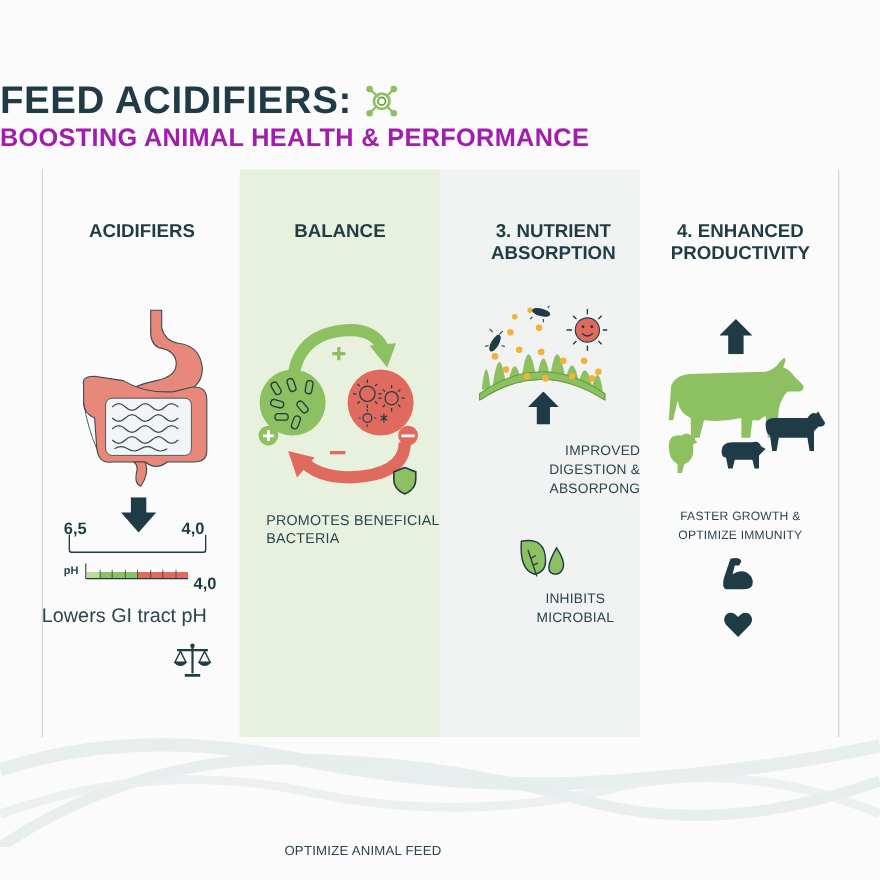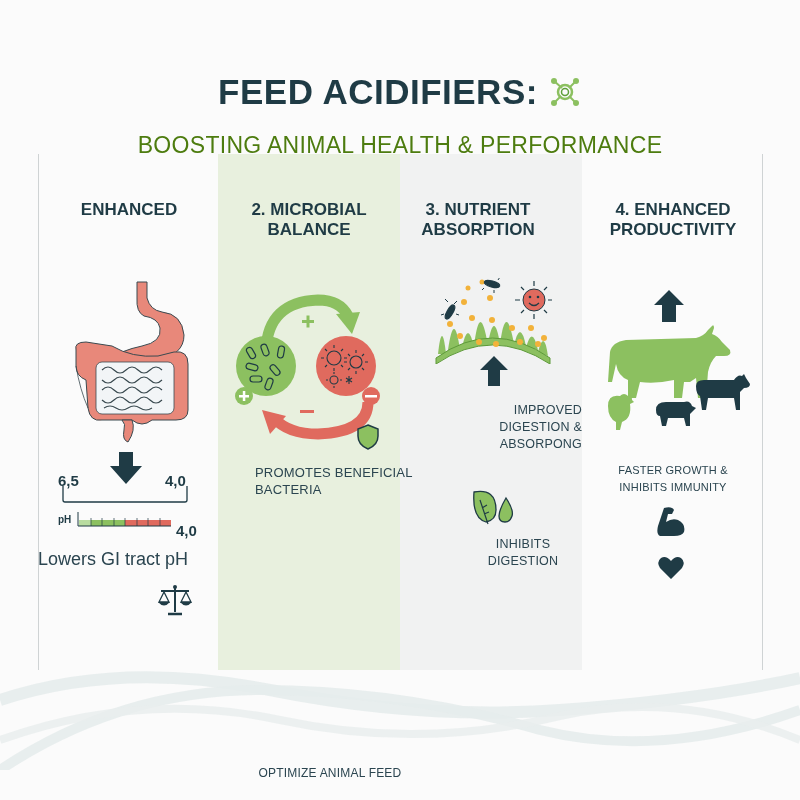--- a/index.html
+++ b/index.html
@@ -3,26 +3,26 @@
 <meta charset="utf-8">
 <style>
   * { box-sizing: border-box; margin: 0; padding: 0; }
   html, body { width: 800px; height: 800px; overflow: hidden; }
   body {
     background: #fbfbfb;
     font-family: "Liberation Sans", "DejaVu Sans", sans-serif;
     color: #1f3b45;
     position: relative;
   }
-  .title-block { position: absolute; top: 72px; left: 0; width: 800px; text-align: center; }
+  .title-block { position: absolute; top: 72px; left: 0; width: 800px; text-align: left; }
   .title-main {
     font-size: 35px; font-weight: bold; color: #1f3b45; letter-spacing: 0.5px;
     display: inline-flex; align-items: center; gap: 10px;
   }
-  .title-sub { font-size: 23px; font-weight: normal; color: #4d7c0f; margin-top: 20px; letter-spacing: 0.3px; }
+  .title-sub { font-size: 23px; font-weight: bold; color: #a21caf; margin-top: 0; letter-spacing: 0.3px; }
   .title-icon { width: 34px; height: 34px; display: inline-block; }
 
   .vline { position: absolute; top: 154px; width: 1px; height: 516px; background: #cfd3d4; }
   .panel-bg { position: absolute; top: 154px; height: 516px; }
   .panel-2-bg { left: 218px; width: 182px; background: #e8f0de; }
   .panel-3-bg { left: 400px; width: 182px; background: #f1f2f2; }
 
   .col { position: absolute; top: 200px; width: 182px; text-align: center; }
   .col-title { font-size: 17px; font-weight: bold; color: #1f3b45; line-height: 20px; }
   .col-text { font-size: 12.5px; color: #2b4550; line-height: 17px; letter-spacing: 0.2px; }
@@ -60,21 +60,21 @@
   <div class="title-sub">BOOSTING ANIMAL HEALTH &amp; PERFORMANCE</div>
 </div>
 
 <div class="vline" style="left:38px"></div>
 <div class="vline" style="left:762px"></div>
 <div class="panel-bg panel-2-bg"></div>
 <div class="panel-bg panel-3-bg"></div>
 
 <div class="col" style="left:38px;">
   <div class="col-title">
-    <div>ENHANCED</div>
+    <div>ACIDIFIERS</div>
   </div>
 </div>
 <div class="abs" style="left:62px; top:280px;">
   <svg width="130" height="165" viewBox="0 0 130 165">
 
     <path d="M75 2 L85 2 L85 18 Q88 30 100 32 Q120 34 122 55 Q122 75 95 80 Q70 84 60 72 Q70 68 80 66 Q100 62 98 48 Q96 38 82 36 Q74 32 75 18 Z" fill="#e8887a" stroke="#3a4a50" stroke-width="1"></path>
 
     <path d="M14 70 Q12 62 24 62 L50 66 Q70 78 96 76 L112 72 Q126 70 126 84 L126 130 Q126 140 114 140 L90 140 Q80 148 70 140 L40 140 Q28 142 26 128 L24 100 Q14 96 14 86 Z" fill="#e8887a" stroke="#3a4a50" stroke-width="1"></path>
 
     <rect x="34" y="82" width="78" height="52" rx="6" fill="#f2f5f7" stroke="#3a4a50" stroke-width="0.8"></rect>
@@ -123,21 +123,20 @@
     <line x1="11" y1="30" x2="25" y2="30" stroke="#1f3b45" stroke-width="2.5"></line>
     <path d="M7 8 L2 18 H12 Z" fill="none" stroke="#1f3b45" stroke-width="1.3"></path>
     <path d="M29 8 L24 18 H34 Z" fill="none" stroke="#1f3b45" stroke-width="1.3"></path>
     <path d="M1 18 Q7 25 13 18 Z" fill="#1f3b45"></path>
     <path d="M23 18 Q29 25 35 18 Z" fill="#1f3b45"></path>
   </svg>
 </div>
 
 <div class="col" style="left:218px;">
   <div class="col-title">
-    <div>2. MICROBIAL</div>
     <div>BALANCE</div>
   </div>
 </div>
 <div class="abs" style="left:228px; top:292px;">
   <svg width="160" height="150" viewBox="0 0 160 150">
 
     <path d="M38 58 Q40 10 90 8 Q112 8 120 24" fill="none" stroke="#8cc060" stroke-width="11"></path>
     <path d="M108 22 L132 20 L124 42 Z" fill="#8cc060"></path>
 
     <rect x="74" y="28" width="12" height="3" fill="#8cc060"></rect>
@@ -174,26 +173,26 @@
     <path d="M140 110 Q140 140 90 142 Q60 142 46 126" fill="none" stroke="#e06a5e" stroke-width="11"></path>
     <path d="M58 124 L34 118 L42 142 Z" fill="#e06a5e"></path>
     <rect x="72" y="118" width="14" height="3" fill="#e06a5e"></rect>
   </svg>
 </div>
 <div class="abs" style="left:357px; top:424px;">
   <svg width="22" height="26" viewBox="0 0 22 26">
     <path d="M11 1 L21 5 V12 Q21 21 11 25 Q1 21 1 12 V5 Z" fill="#8cc060" stroke="#1f3b45" stroke-width="1.5"></path>
   </svg>
 </div>
-<div class="abs col-text" style="left:242px; top:464px; width:160px; text-align:left; font-size:13px;margin-left:13px;">
+<div class="abs col-text" style="left:242px; top:464px; width:160px; text-align:left; font-size:13px;">
   <div>PROMOTES BENEFICIAL</div>
   <div>BACTERIA</div>
 </div>
 
-<div class="col" style="left:379px;padding-left:16px;">
+<div class="col" style="left:404px;padding-left:16px;">
   <div class="col-title">
     <div>3. NUTRIENT</div>
     <div>ABSORPTION</div>
   </div>
 </div>
 <div class="abs" style="left:434px; top:278px;">
   <svg width="118" height="86" viewBox="0 0 118 86">
 
     <g fill="#8cc060">
       <path d="M4 76 Q8 40 12 76 Z"></path>
@@ -255,21 +254,21 @@
 </div>
 <div class="abs" style="left:470px; top:488px;">
   <svg width="46" height="38" viewBox="0 0 46 38">
     <path d="M4 4 Q26 0 26 22 Q26 32 16 34 Q2 30 4 4 Z" fill="#8cc060" stroke="#1f3b45" stroke-width="1.3"></path>
     <path d="M10 12 L18 36 M12 20 l5 -3 M14 26 l5 -2" fill="none" stroke="#1f3b45" stroke-width="1.2"></path>
     <path d="M36 10 Q44 22 42 28 Q40 34 35 34 Q29 34 29 28 Q29 22 36 10 Z" fill="#8cc060" stroke="#1f3b45" stroke-width="1.3"></path>
   </svg>
 </div>
 <div class="abs col-text" style="left:400px; top:536px; width:182px; text-align:center;margin-left:32px;">
   <div>INHIBITS</div>
-  <div>DIGESTION</div>
+  <div>MICROBIAL</div>
 </div>
 
 <div class="col" style="left:582px;">
   <div class="col-title">
     <div>4. ENHANCED</div>
     <div>PRODUCTIVITY</div>
   </div>
 </div>
 <div class="abs" style="left:654px; top:290px;">
   <svg width="30" height="32" viewBox="0 0 30 32">
@@ -283,21 +282,21 @@
 
     <path d="M4 84 Q4 72 16 74 Q20 70 24 74 Q28 72 28 78 L30 80 L26 82 Q28 96 18 100 L16 108 L12 108 L12 100 Q4 96 4 84 Z" fill="#8cc060"></path>
 
     <path d="M52 88 Q52 80 62 80 L80 80 Q86 78 88 84 L92 86 L88 90 L86 92 L86 104 L82 104 L80 96 L64 96 L62 104 L58 104 L56 94 Q52 94 52 88 Z" fill="#1f3b45"></path>
 
     <path d="M92 64 Q92 58 100 58 L130 58 Q134 52 138 54 L140 52 L142 56 L146 62 Q146 66 140 66 L136 70 L136 88 L132 88 L130 76 L104 76 L102 88 L98 88 L96 74 Q92 72 92 64 Z" fill="#1f3b45"></path>
   </svg>
 </div>
 <div class="abs col-text" style="left:582px; top:462px; width:182px; text-align:center; font-size:11px;">
   <div>FASTER GROWTH &amp;</div>
-  <div>INHIBITS IMMUNITY</div>
+  <div>OPTIMIZE IMMUNITY</div>
 </div>
 <div class="abs" style="left:656px; top:506px;">
   <svg width="30" height="30" viewBox="0 0 30 30">
     <path d="M8 2 Q16 0 18 4 L16 8 L12 8 L10 16 Q16 12 22 14 Q30 18 28 26 Q26 30 18 30 L4 30 Q0 28 2 20 Z" fill="#1f3b45"></path>
   </svg>
 </div>
 <div class="abs" style="left:658px; top:556px;">
   <svg width="26" height="24" viewBox="0 0 26 24">
     <path d="M13 23 L2 12 Q-2 6 3 2 Q8 -1 13 5 Q18 -1 23 2 Q28 6 24 12 Z" fill="#1f3b45"></path>
   </svg>

